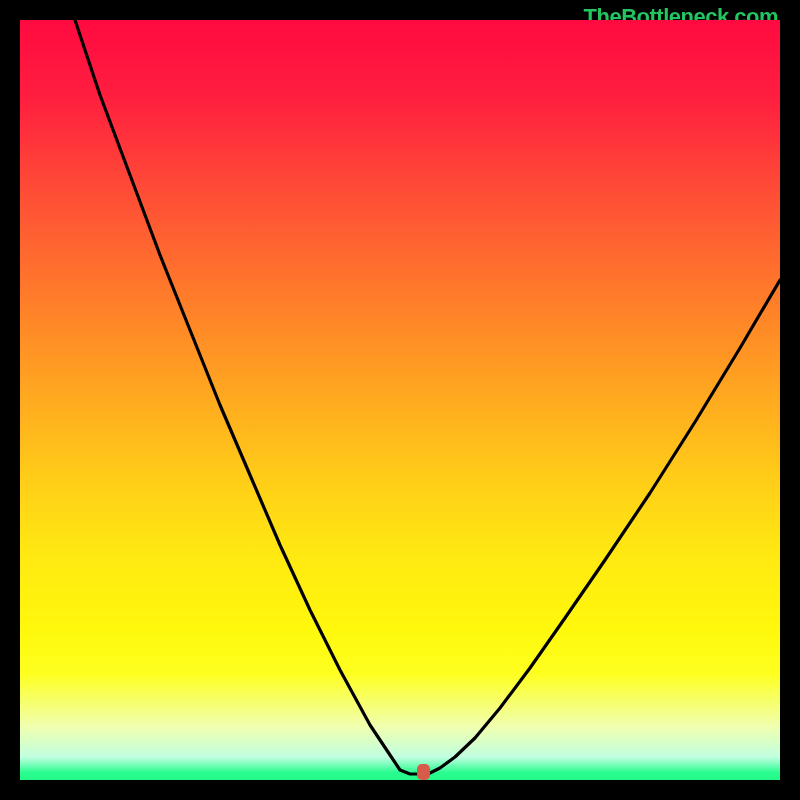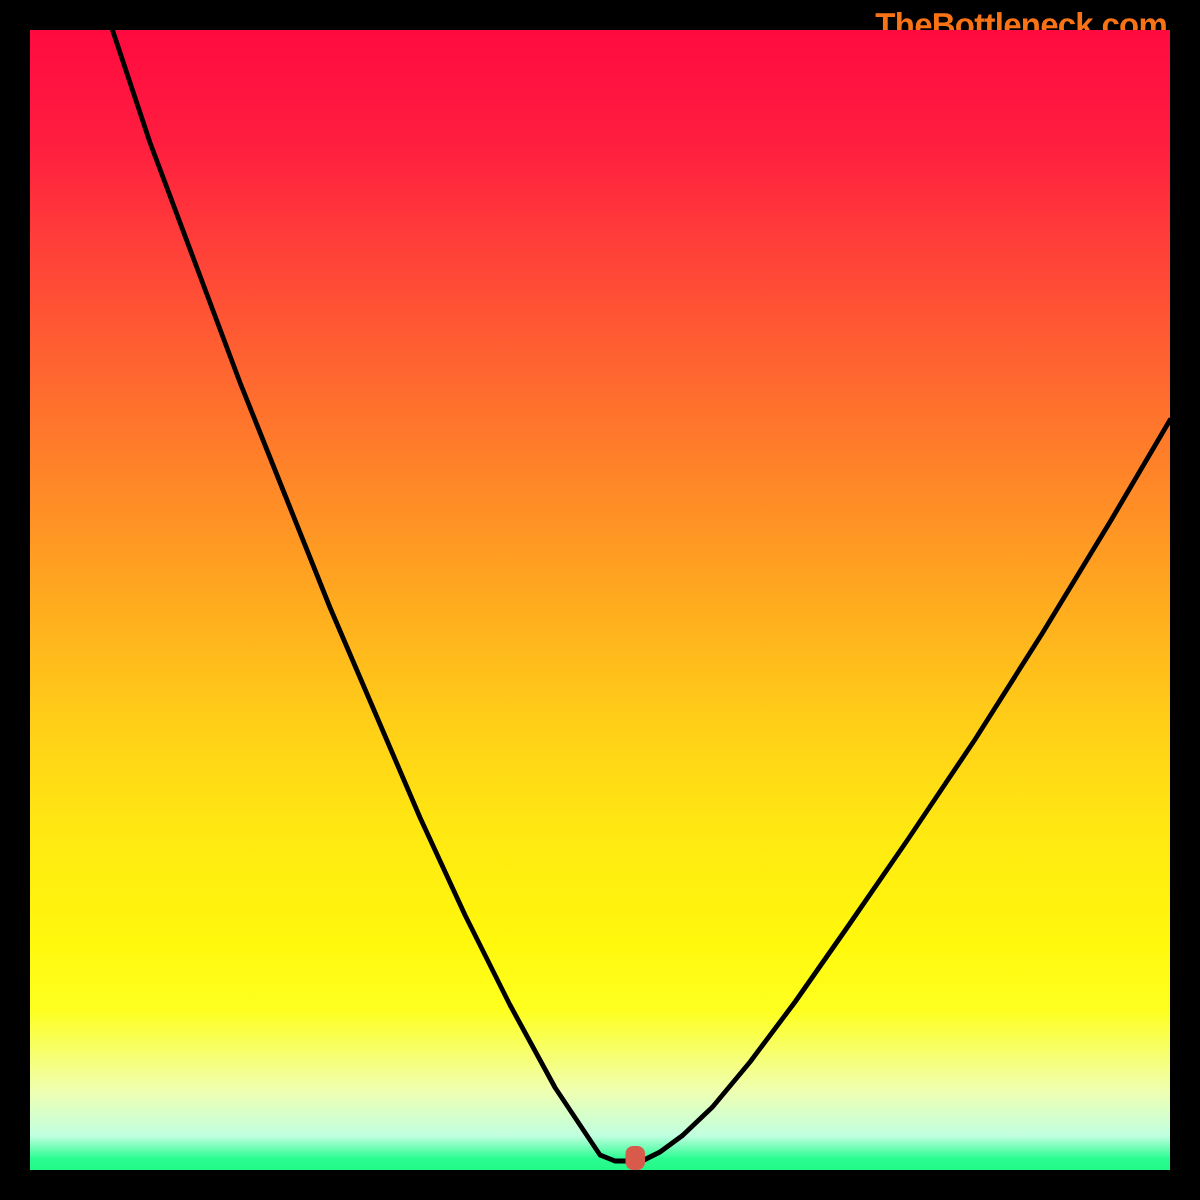--- a/index.html
+++ b/index.html
@@ -33,21 +33,21 @@
       #22f986 100%
     );
   }
   .watermark {
     position: absolute;
     top: 4px;
     right: 22px;
     font-family: Arial, Helvetica, sans-serif;
     font-size: 22px;
     font-weight: bold;
-    color: #f97316;
+    color: #22c55e;
     letter-spacing: -0.5px;
   }
   .curve-svg {
     position: absolute;
     left: 0;
     top: 0;
     width: 760px;
     height: 760px;
   }
   .curve-path {

